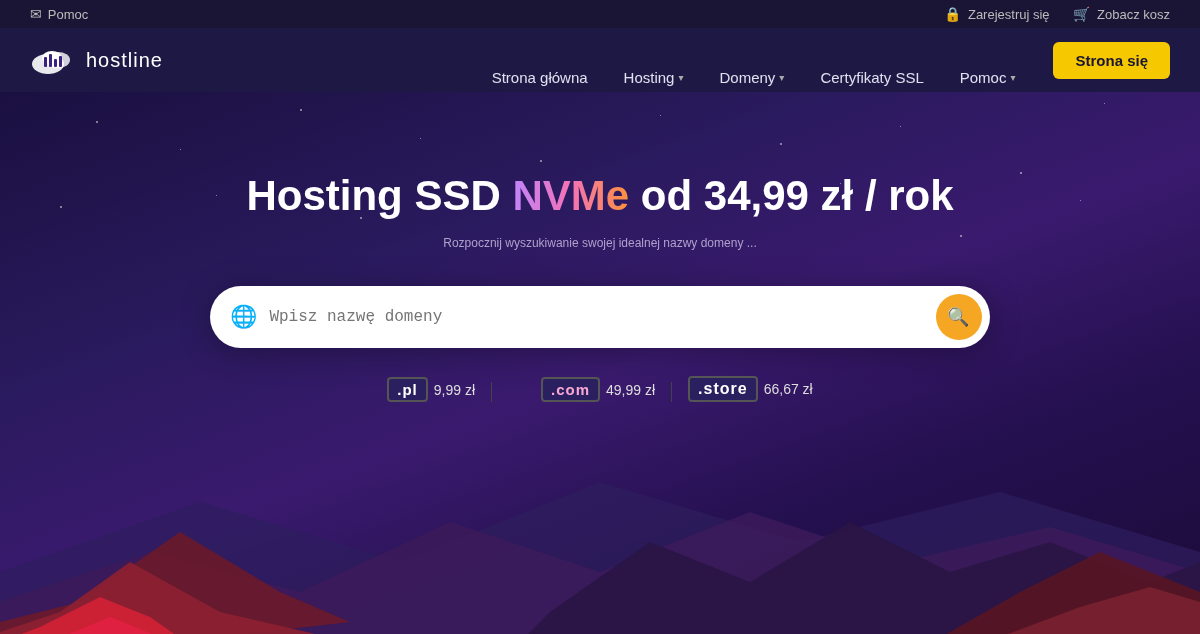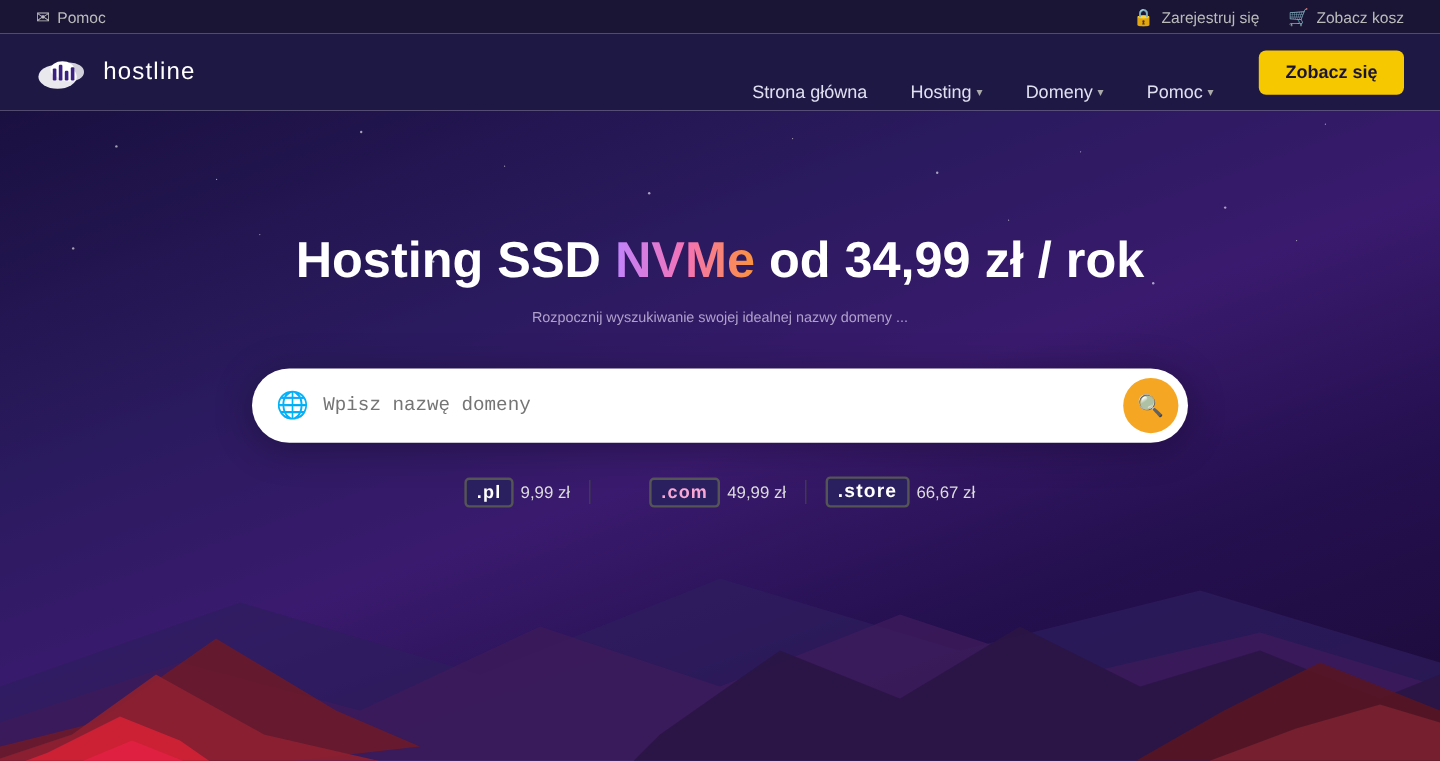--- a/index.html
+++ b/index.html
@@ -128,21 +128,20 @@
 
     
     .hero-title {
       color: white;
       font-size: 42px;
       font-weight: 700;
       text-align: center;
       margin-bottom: 16px;
       position: relative;
       z-index: 2;
-      margin-top: 21px;
     }
     .nvme-text {
       background: linear-gradient(90deg, #c084fc, #f472b6, #fb923c);
       -webkit-background-clip: text;
       -webkit-text-fill-color: transparent;
       background-clip: text;
     }
     .hero-subtitle {
       color: #b0a0cc;
       font-size: 12px;
@@ -197,21 +196,21 @@
       flex-shrink: 0;
     }
     .search-btn-icon {
       color: white;
       font-size: 18px;
     }
 
     
     .domain-badges {
       display: flex;
-      align-items: center;
+      align-items: flex-end;
       gap: 0;
       position: relative;
       z-index: 2;
       margin-top: 4px;
     }
     .domain-badge {
       display: flex;
       align-items: center;
       gap: 6px;
       color: white;
@@ -275,26 +274,29 @@
     </div>
     <div class="nav-item">
       <span>Hosting</span>
       <span class="nav-chevron">▾</span>
     </div>
     <div class="nav-item">
       <span>Domeny</span>
       <span class="nav-chevron">▾</span>
     </div>
     <div class="nav-item">
+      <span>Certyfikaty SSL</span>
+    </div>
+    <div class="nav-item">
       <span>Pomoc</span>
       <span class="nav-chevron">▾</span>
     </div>
   </div>
 
-  <button class="login-btn">Zobacz się</button>
+  <button class="login-btn">Strona się</button>
 </nav>
 
 <div class="hero">
 
   <div class="stars">
     <div class="star" style="width:2px;height:2px;top:5%;left:8%"></div>
     <div class="star" style="width:1px;height:1px;top:10%;left:15%"></div>
     <div class="star" style="width:2px;height:2px;top:3%;left:25%"></div>
     <div class="star" style="width:1px;height:1px;top:8%;left:35%"></div>
     <div class="star" style="width:2px;height:2px;top:12%;left:45%"></div>

